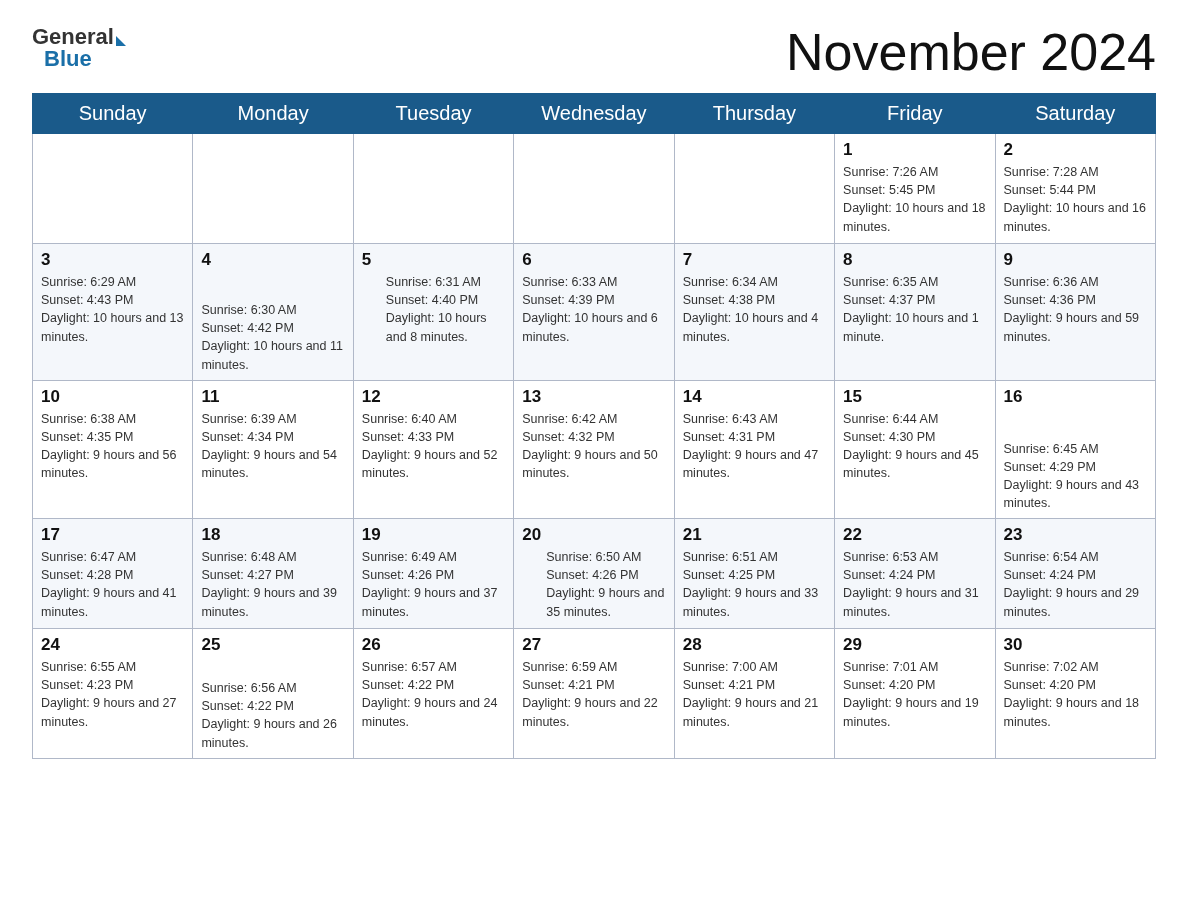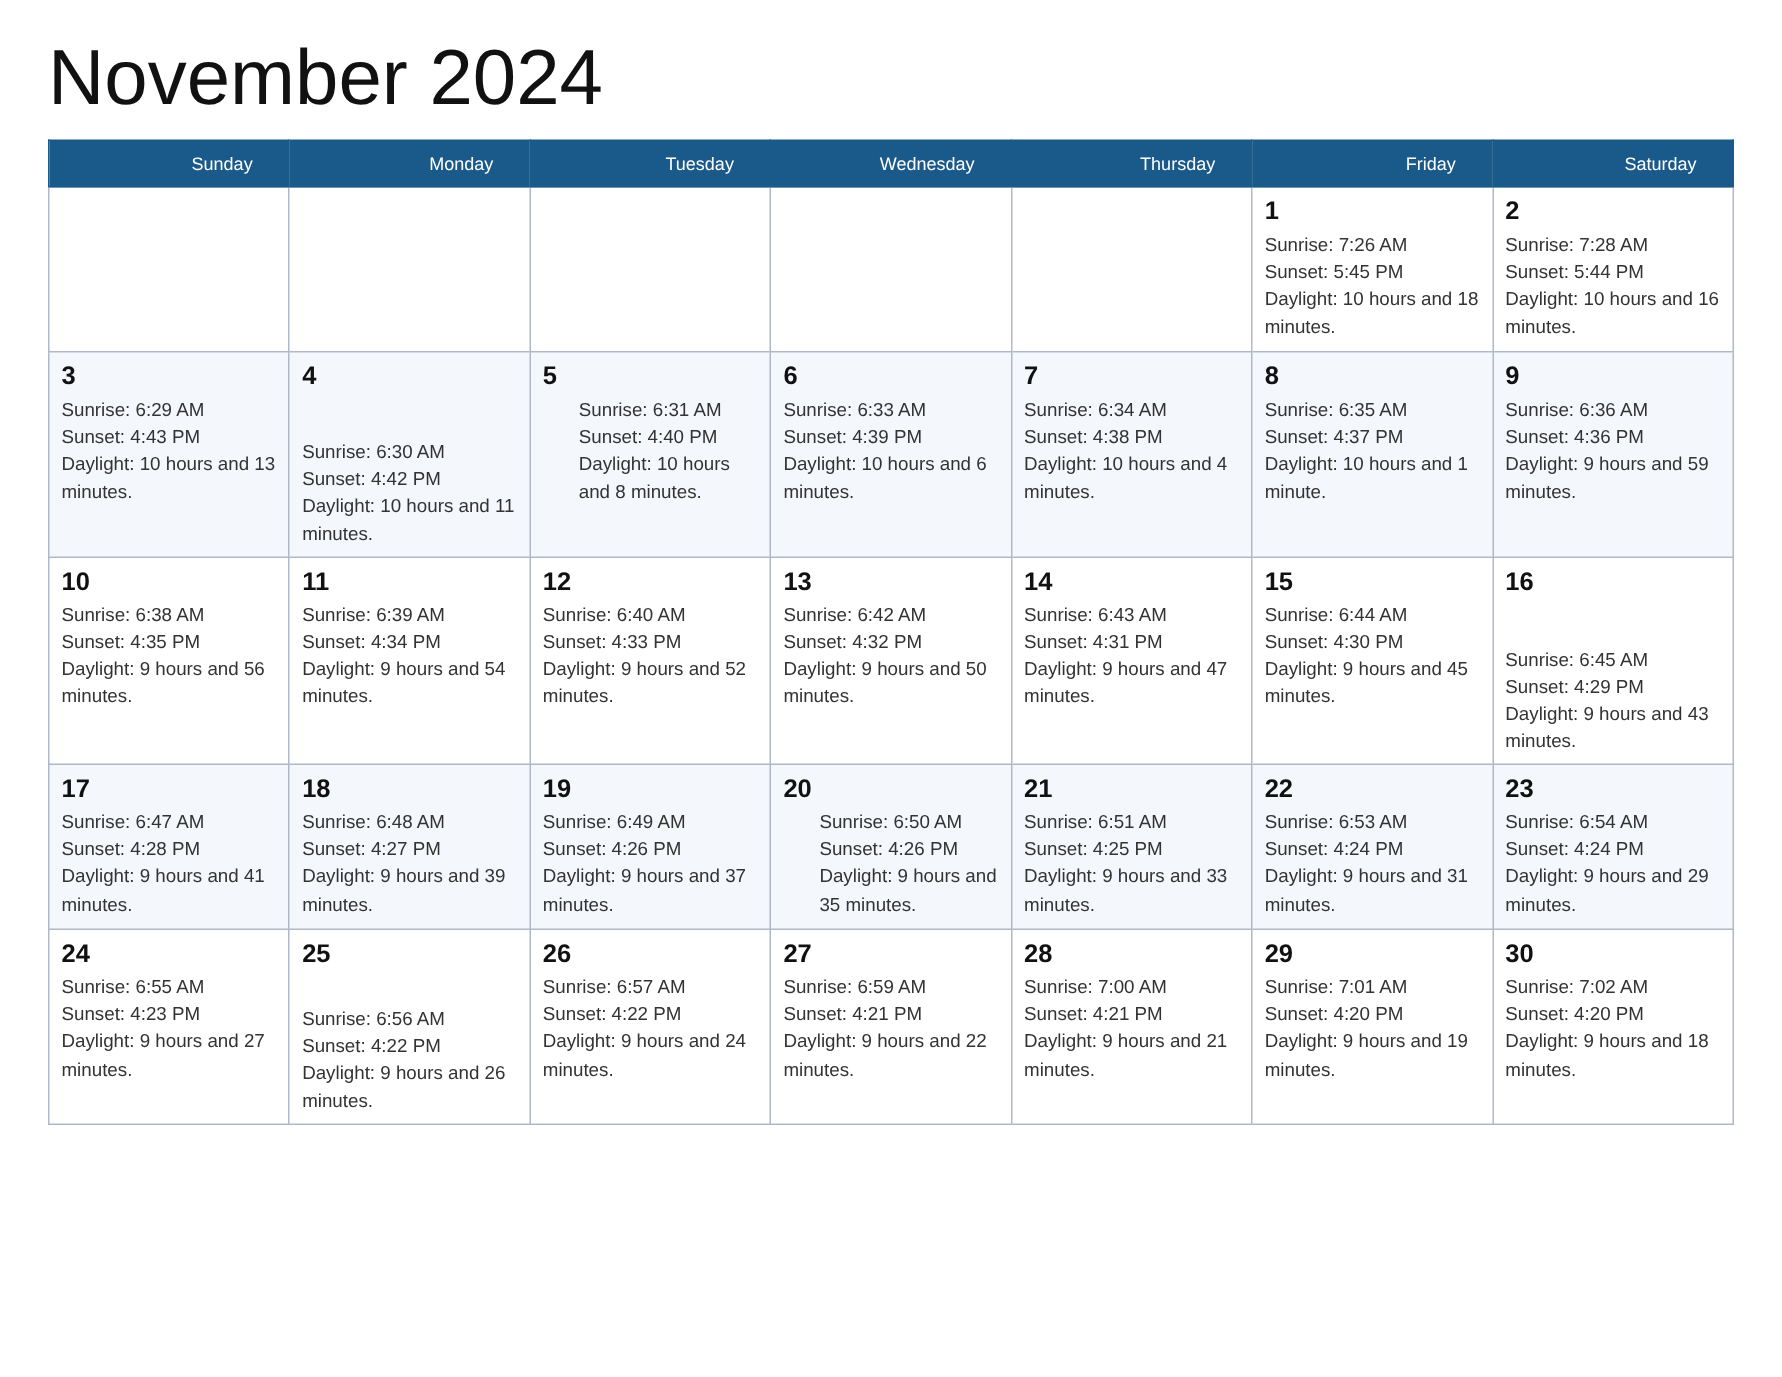--- a/index.html
+++ b/index.html
@@ -63,24 +63,24 @@
       margin-top: 4px;
     }
     .calendar-table {
       width: 100%;
       border-collapse: collapse;
       margin-top: 8px;
     }
     .calendar-table th {
       background-color: #1a5a8a;
       color: #fff;
-      font-size: 12px;
+      font-size: 20px;
       font-weight: normal;
-      padding: 8px 24px;
-      text-align: right;
+      padding: 8px 10px;
+      text-align: center;
       border: 1px solid #1a5a8a;
     }
     .calendar-table td {
       border: 1px solid #b0b8c8;
       vertical-align: top;
       padding: 6px 8px;
       width: 14.28%;
       min-height: 110px;
       height: 110px;
     }
@@ -106,20 +106,29 @@
       background: #fff;
     }
     .calendar-table thead tr th {
       background-color: #1a5a8a;
     }
   </style>
 </head>
 <body>
 
 <div class="header-area">
+  <div class="logo-area">
+    <div class="logo-text">
+      <span class="logo-general">General</span>
+      <div class="logo-triangle"></div>
+    </div>
+    <div style="display:flex;align-items:center;margin-left:6px;">
+      <span class="logo-underline">Blue</span>
+    </div>
+  </div>
   <div class="title-area">
     <div class="month-title">November 2024</div>
   </div>
 </div>
 
 <table class="calendar-table">
   <thead>
     <tr>
 
     <th>Sunday</th>

